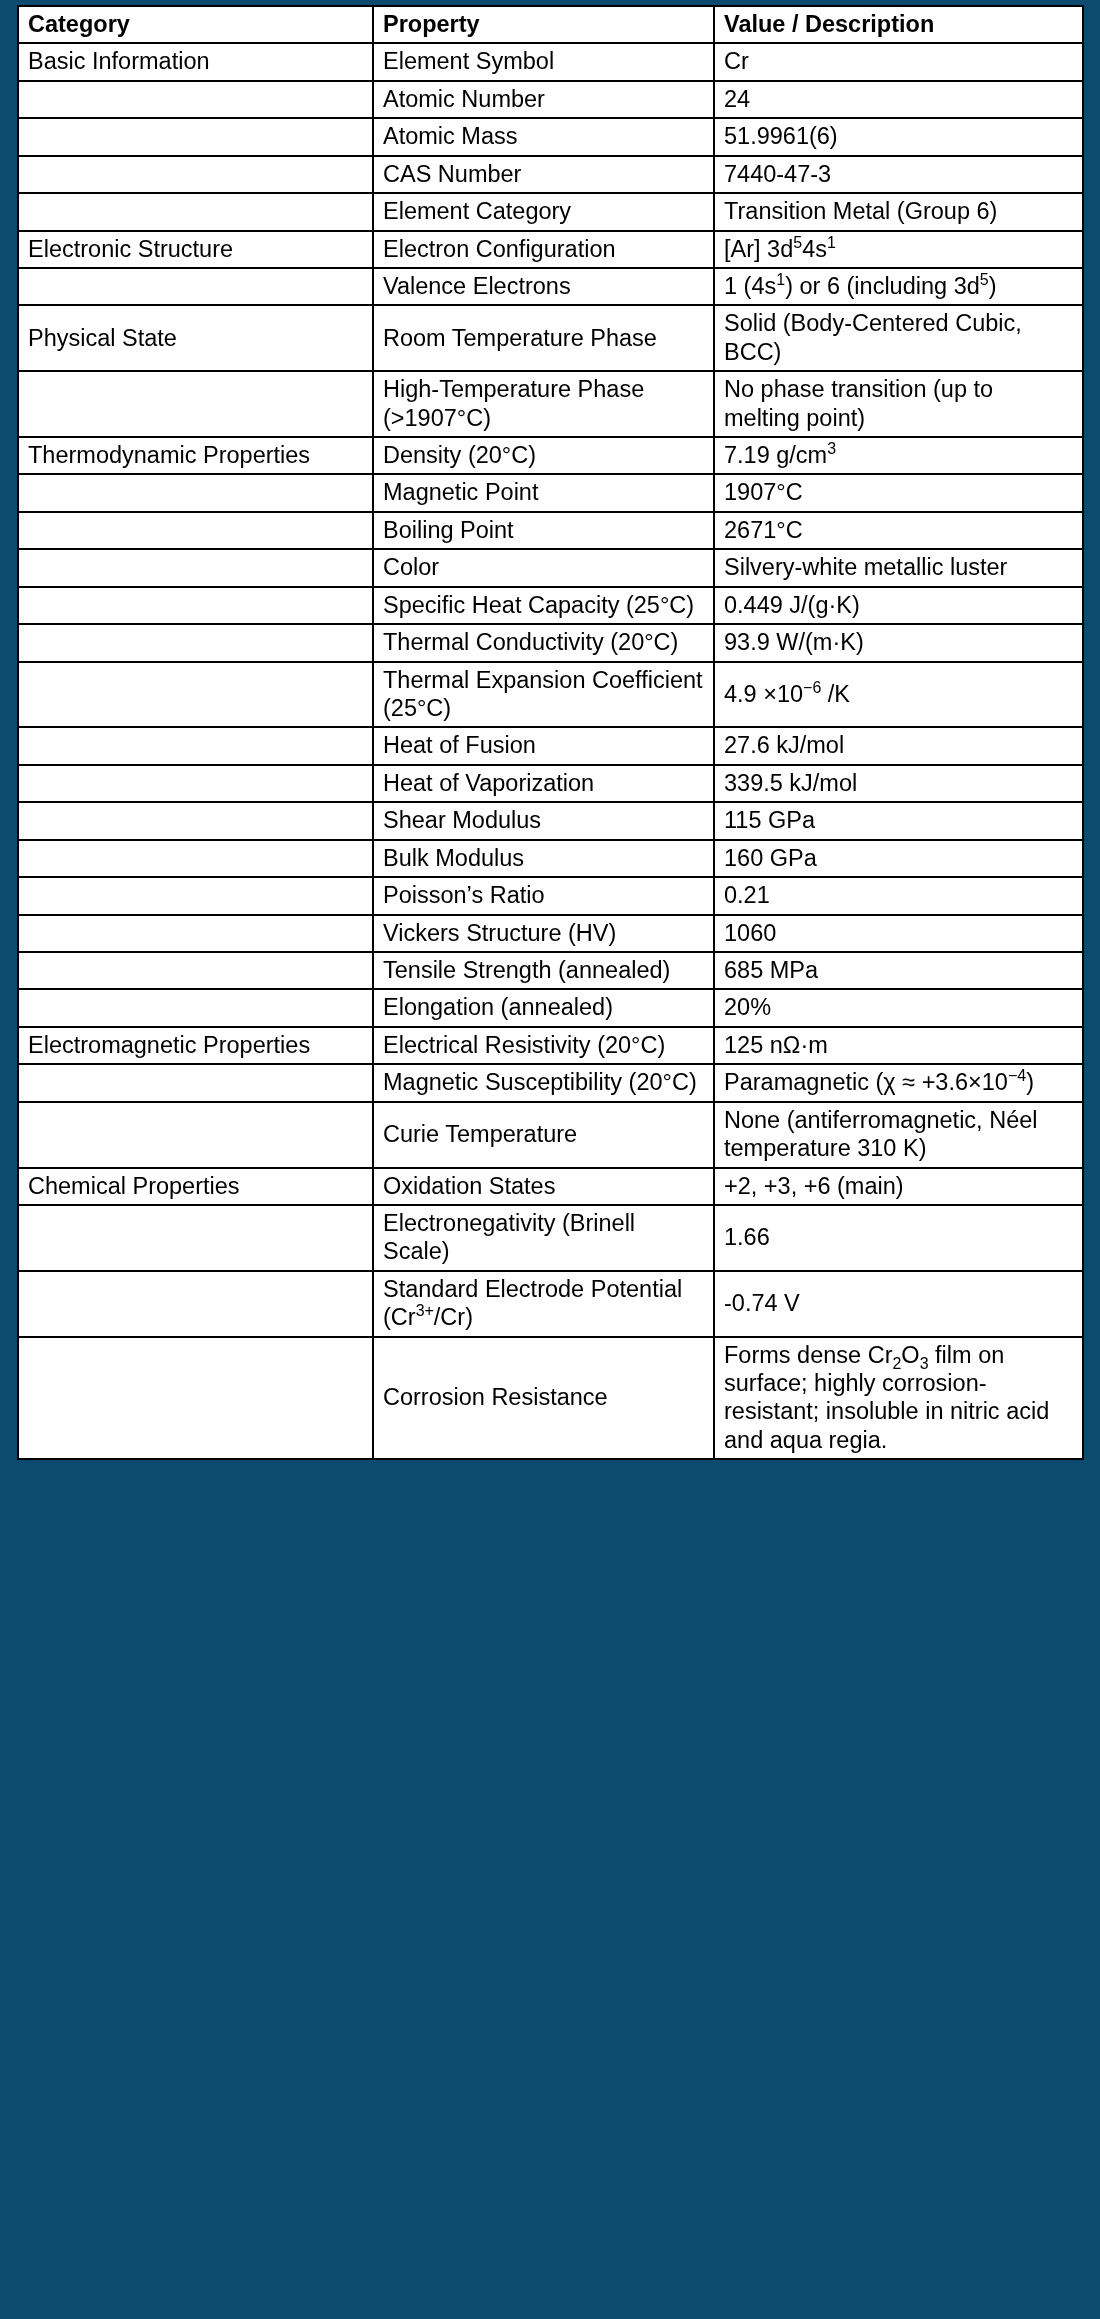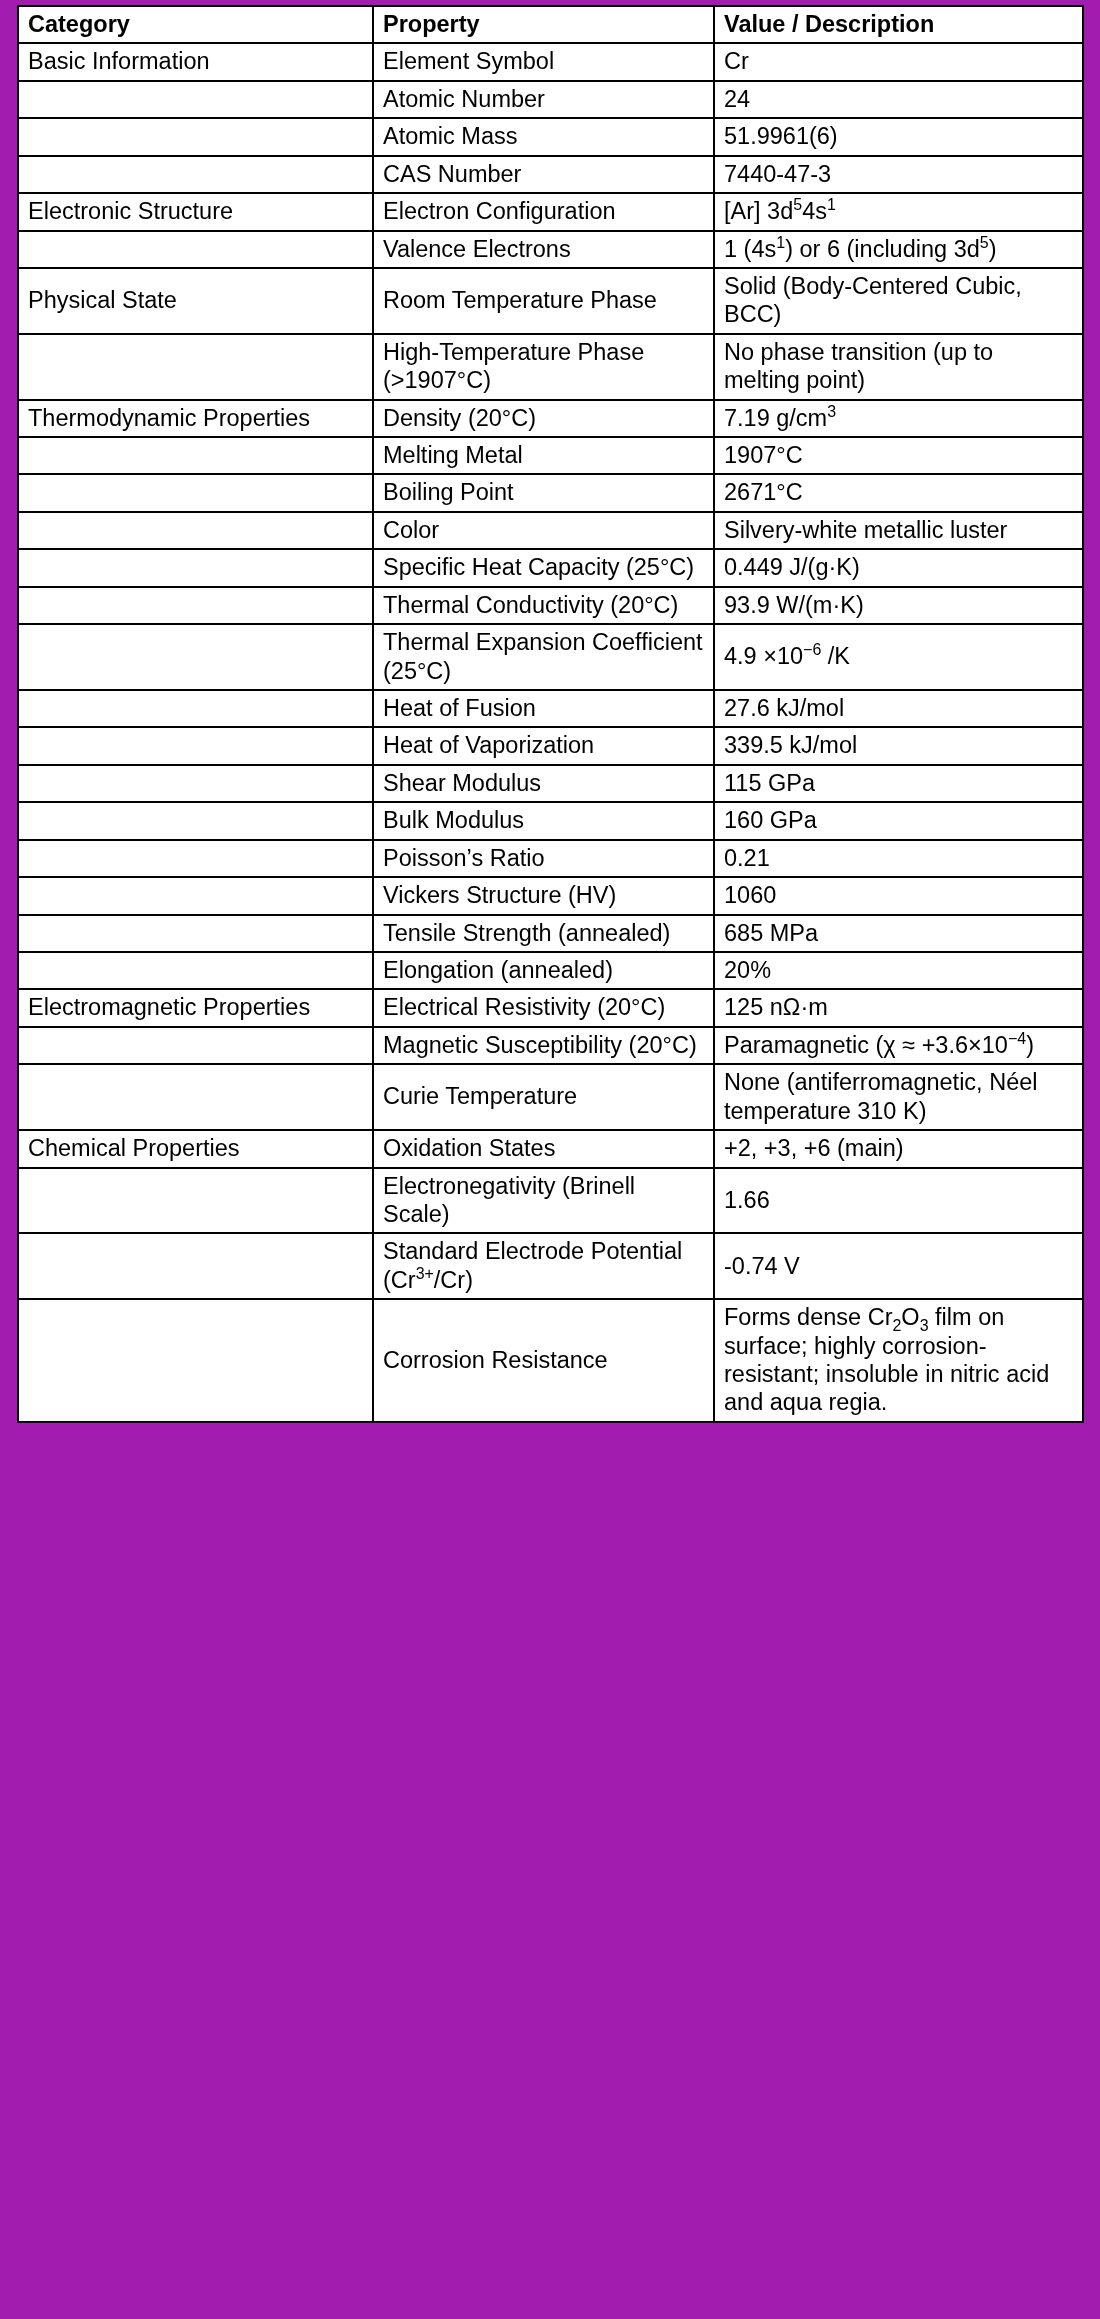--- a/index.html
+++ b/index.html
@@ -11,21 +11,21 @@
     width: 1100px;
     height: 2319px;
     font-family: "Liberation Sans", sans-serif;
     color: #000000;
     overflow: hidden;
   }
   #sheet {
     position: relative;
     width: 1100px;
     height: 2319px;
-    background: #a21caf;
+    background: #0c4a6e;
   }
   table.props {
     position: absolute;
     left: 17px;
     top: 5px;
     width: 1065px;
     border-collapse: collapse;
     table-layout: fixed;
     background: #ffffff;
   }
@@ -98,20 +98,25 @@
           <td class="cat empty"></td>
           <td>Atomic Mass</td>
           <td>51.9961(6)</td>
         </tr>
         <tr>
           <td class="cat empty"></td>
           <td>CAS Number</td>
           <td>7440-47-3</td>
         </tr>
         <tr>
+          <td class="cat empty"></td>
+          <td>Element Category</td>
+          <td>Transition Metal (Group 6)</td>
+        </tr>
+        <tr>
           <td class="cat">Electronic Structure</td>
           <td>Electron Configuration</td>
           <td>[Ar] 3d<sup>5</sup>4s<sup>1</sup></td>
         </tr>
         <tr>
           <td class="cat empty"></td>
           <td>Valence Electrons</td>
           <td>1 (4s<sup>1</sup>) or 6 (including 3d<sup>5</sup>)</td>
         </tr>
         <tr>
@@ -124,21 +129,21 @@
           <td>High-Temperature Phase (&gt;1907°C)</td>
           <td>No phase transition (up to melting point)</td>
         </tr>
         <tr>
           <td class="cat">Thermodynamic Properties</td>
           <td>Density (20°C)</td>
           <td>7.19 g/cm<sup>3</sup></td>
         </tr>
         <tr>
           <td class="cat empty"></td>
-          <td>Melting Metal</td>
+          <td>Magnetic Point</td>
           <td>1907°C</td>
         </tr>
         <tr>
           <td class="cat empty"></td>
           <td>Boiling Point</td>
           <td>2671°C</td>
         </tr>
         <tr>
           <td class="cat empty"></td>
           <td>Color</td>

